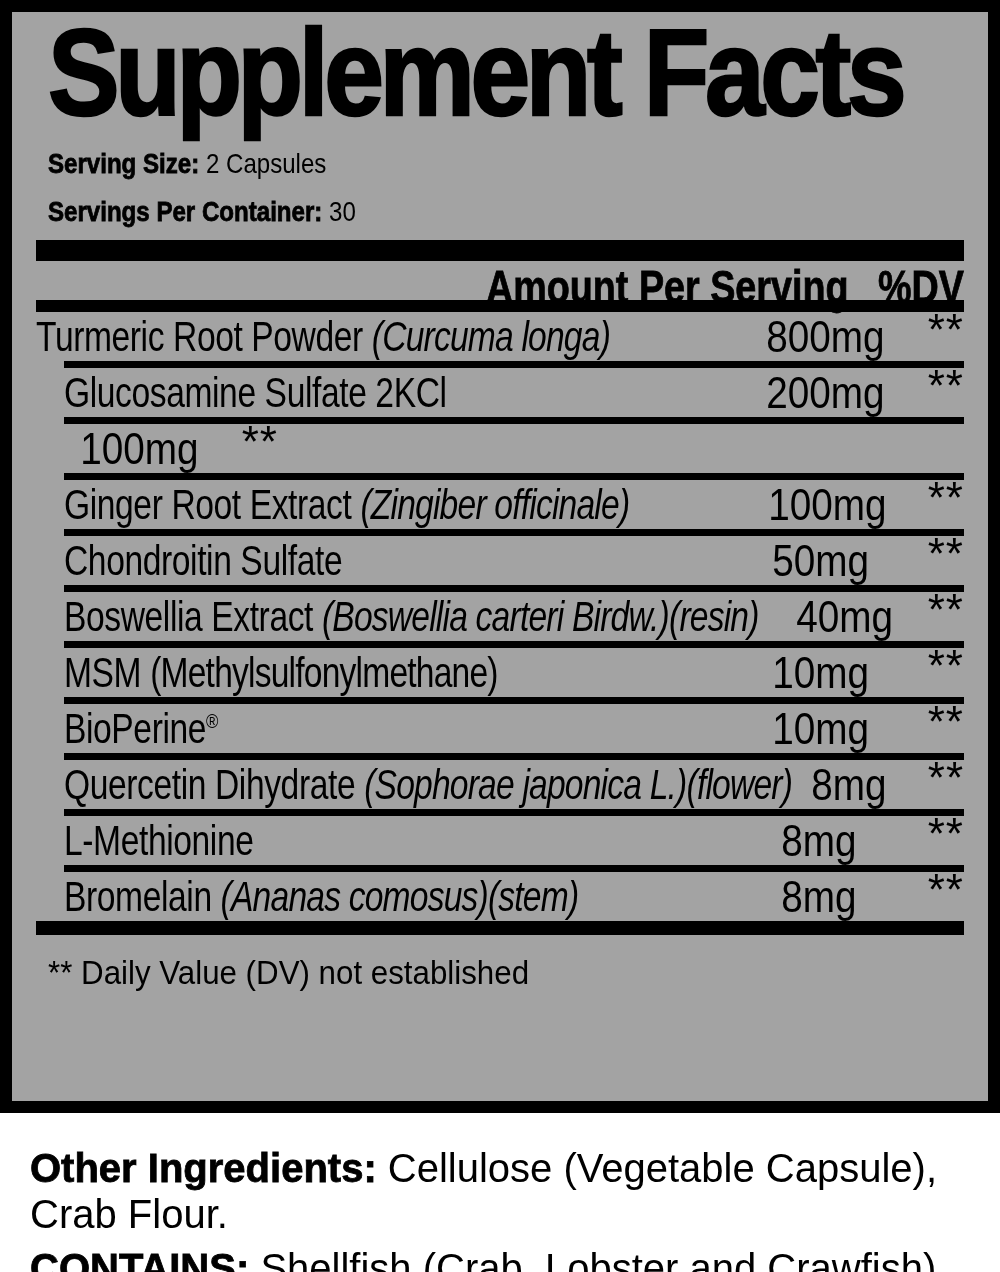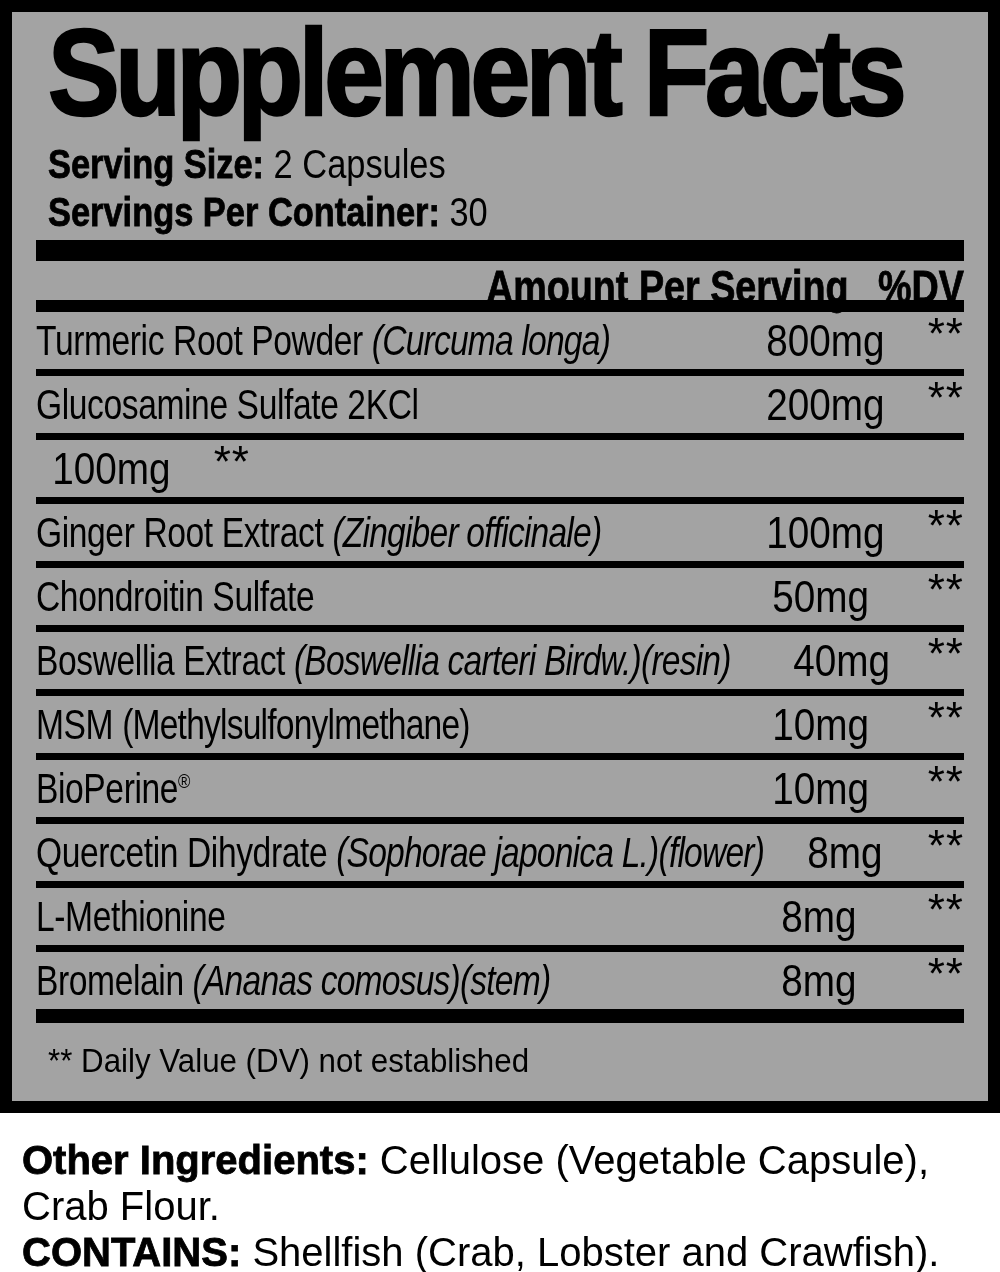--- a/index.html
+++ b/index.html
@@ -19,58 +19,58 @@
 
   
   .title{
     margin:8px 0 0 12px;height:106px;line-height:106px;
     font-size:122px;font-weight:bold;letter-spacing:-5px;
     -webkit-text-stroke:2.5px #000;
   }
   .t-in{transform:scaleX(0.88);transform-origin:0 50%;}
 
   
-  .serving-block{padding:14px 0 0 12px;font-size:40px;line-height:48px;}
+  .serving-block{padding:14px 0 0 12px;font-size:28px;line-height:48px;}
   .s-in{transform:scaleX(0.86);transform-origin:0 50%;}
   .b{font-weight:bold;-webkit-text-stroke:0.8px #000;}
 
   
   .bar{background:#000;}
   .bar-thick1{height:21px;margin-top:4px;}
   .bar-head{height:12px;}
   .bar-foot{height:14px;}
 
   
   .col-header{
     height:39px;line-height:52px;text-align:right;
     font-size:46px;font-weight:bold;-webkit-text-stroke:0.8px #000;
   }
   .h-in{transform:scaleX(0.82);transform-origin:100% 50%;}
   .hdr-dv{margin-left:36px;}
 
   
-  .row{display:flex;align-items:center;height:57px;}
-  .row + .row{border-top:7px solid #000;}
+  .row{display:flex;align-items:center;height:49px;}
+  .row + .row{border-top:7px solid #000;margin-left:28px;}
   .c-name{flex:1 1 auto;min-width:0;font-size:42px;}
   .n-in{transform:scaleX(0.80);transform-origin:0 50%;white-space:nowrap;letter-spacing:-0.5px;}
   .lat{font-style:italic;letter-spacing:-1px;}
   .pln{letter-spacing:-1px;}
   .reg{font-size:21px;vertical-align:super;line-height:0;}
   .c-amt{width:128px;text-align:center;font-size:44px;}
   .a-in{transform:scaleX(0.88);transform-origin:100% 50%;}
   .c-dv{width:86px;text-align:right;font-size:44px;}
   .d-in{position:relative;top:-7px;letter-spacing:1px;}
 
   
   .footnote{padding:12px 0 0 12px;font-size:34px;line-height:50px;}
   .f-in{transform:scaleX(0.92);transform-origin:0 50%;}
 
   
   .after{padding:24px 0 0 22px;font-size:40px;line-height:46px;}
-  .after p{margin:0;}
+  .after p{margin:8px;}
 </style>
 </head>
 <body>
 
 <div class="label-box">
   <div class="pad">
 
     <h1 class="title"><span class="cx t-in">Supplement Facts</span></h1>
 
     <div class="serving-block">

